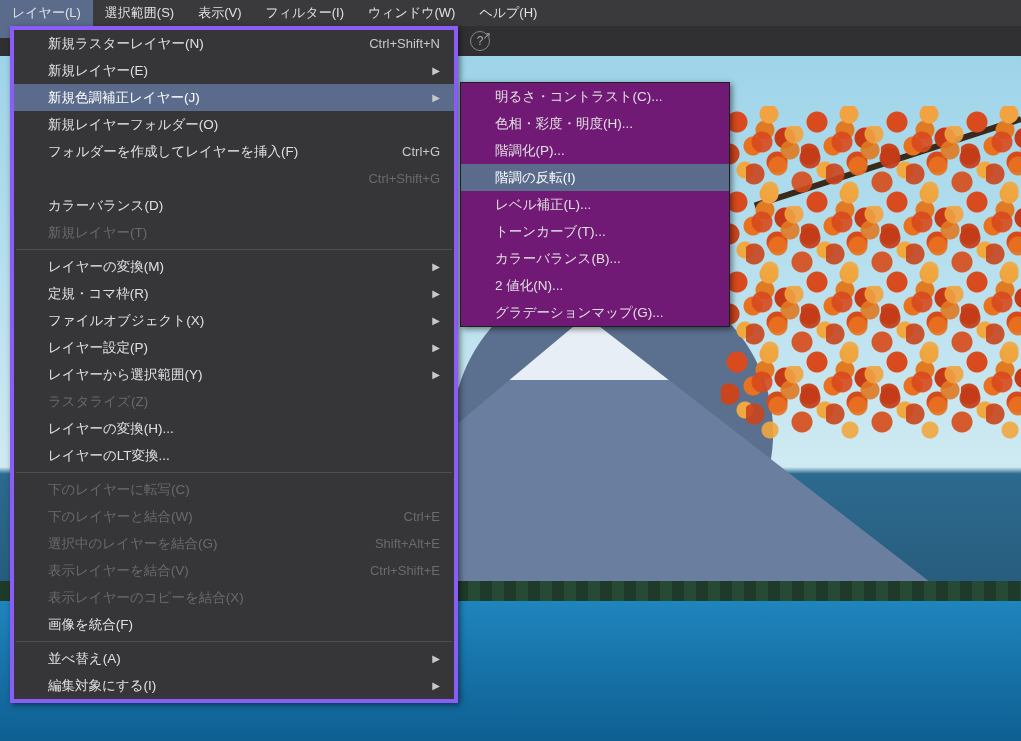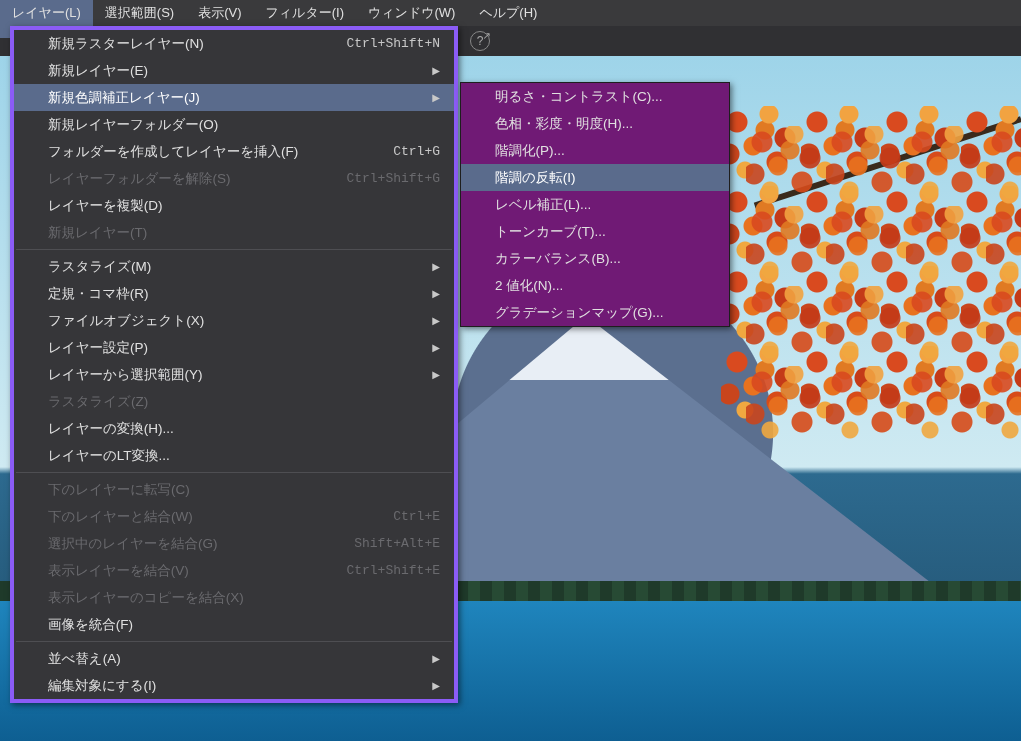--- a/index.html
+++ b/index.html
@@ -27,21 +27,21 @@
     background: repeating-linear-gradient(90deg,#1f3a2a 0 12px,#274a34 12px 24px); }
   .water { position:absolute; left:0; bottom:0; width:1021px; height:140px;
     background: linear-gradient(to bottom, #1f85bd, #0e5f92); }
 
   .dropdown {
     position: absolute; top: 26px; left: 10px; width: 448px;
     background: #363639; border: 4px solid #8b5cf6; box-shadow: 2px 2px 6px rgba(0,0,0,.5);
     font-size: 13.5px; color: #e0e0e0; z-index: 50;
   }
   .dropdown .item { display:flex; align-items:center; height:27px; padding:0 14px 0 34px; position:relative; cursor:pointer; }
-  .dropdown .item .shortcut { margin-left:auto; color:#c8c8c8; font-size:13px;font-family:Liberation Mono, monospace; }
+  .dropdown .item .shortcut { margin-left:auto; color:#c8c8c8; font-size:13px; }
   .dropdown .item .chev { margin-left:auto; color:#c8c8c8; font-size:10px; }
   .dropdown .item.disabled { color:#6a6a6e; }
   .dropdown .item.disabled .shortcut { color:#6a6a6e; }
   .dropdown .item.highlight { background:#5a6b8c; color:#fff; }
   .dropdown .sep { height:1px; background:#4e4e52; margin:3px 2px; }
 
   .submenu {
     position:absolute; top:82px; left:460px; width:270px;
     background:#701a75; border:1px solid #1e1e1e; box-shadow:2px 2px 6px rgba(0,0,0,.5);
     font-size:13.5px; color:#e0e0e0; z-index:60;
@@ -104,34 +104,33 @@
     <span class="chev">▶</span>
   </div>
   <div class="item">
     <span>新規レイヤーフォルダー(O)</span>
   </div>
   <div class="item">
     <span>フォルダーを作成してレイヤーを挿入(F)</span>
     <span class="shortcut">Ctrl+G</span>
   </div>
   <div class="item disabled">
-    <span>レイヤーフォルダーを解除(S)</span>
     <span class="shortcut">Ctrl+Shift+G</span>
   </div>
   <div class="item">
-    <span>レイヤーを複製(D)</span>
+    <span>カラーバランス(D)</span>
   </div>
   <div class="item disabled">
     <span>新規レイヤー(T)</span>
   </div>
 
   <div class="sep"></div>
 
   <div class="item">
-    <span>ラスタライズ(M)</span>
+    <span>レイヤーの変換(M)</span>
     <span class="chev">▶</span>
   </div>
   <div class="item">
     <span>定規・コマ枠(R)</span>
     <span class="chev">▶</span>
   </div>
   <div class="item">
     <span>ファイルオブジェクト(X)</span>
     <span class="chev">▶</span>
   </div>

